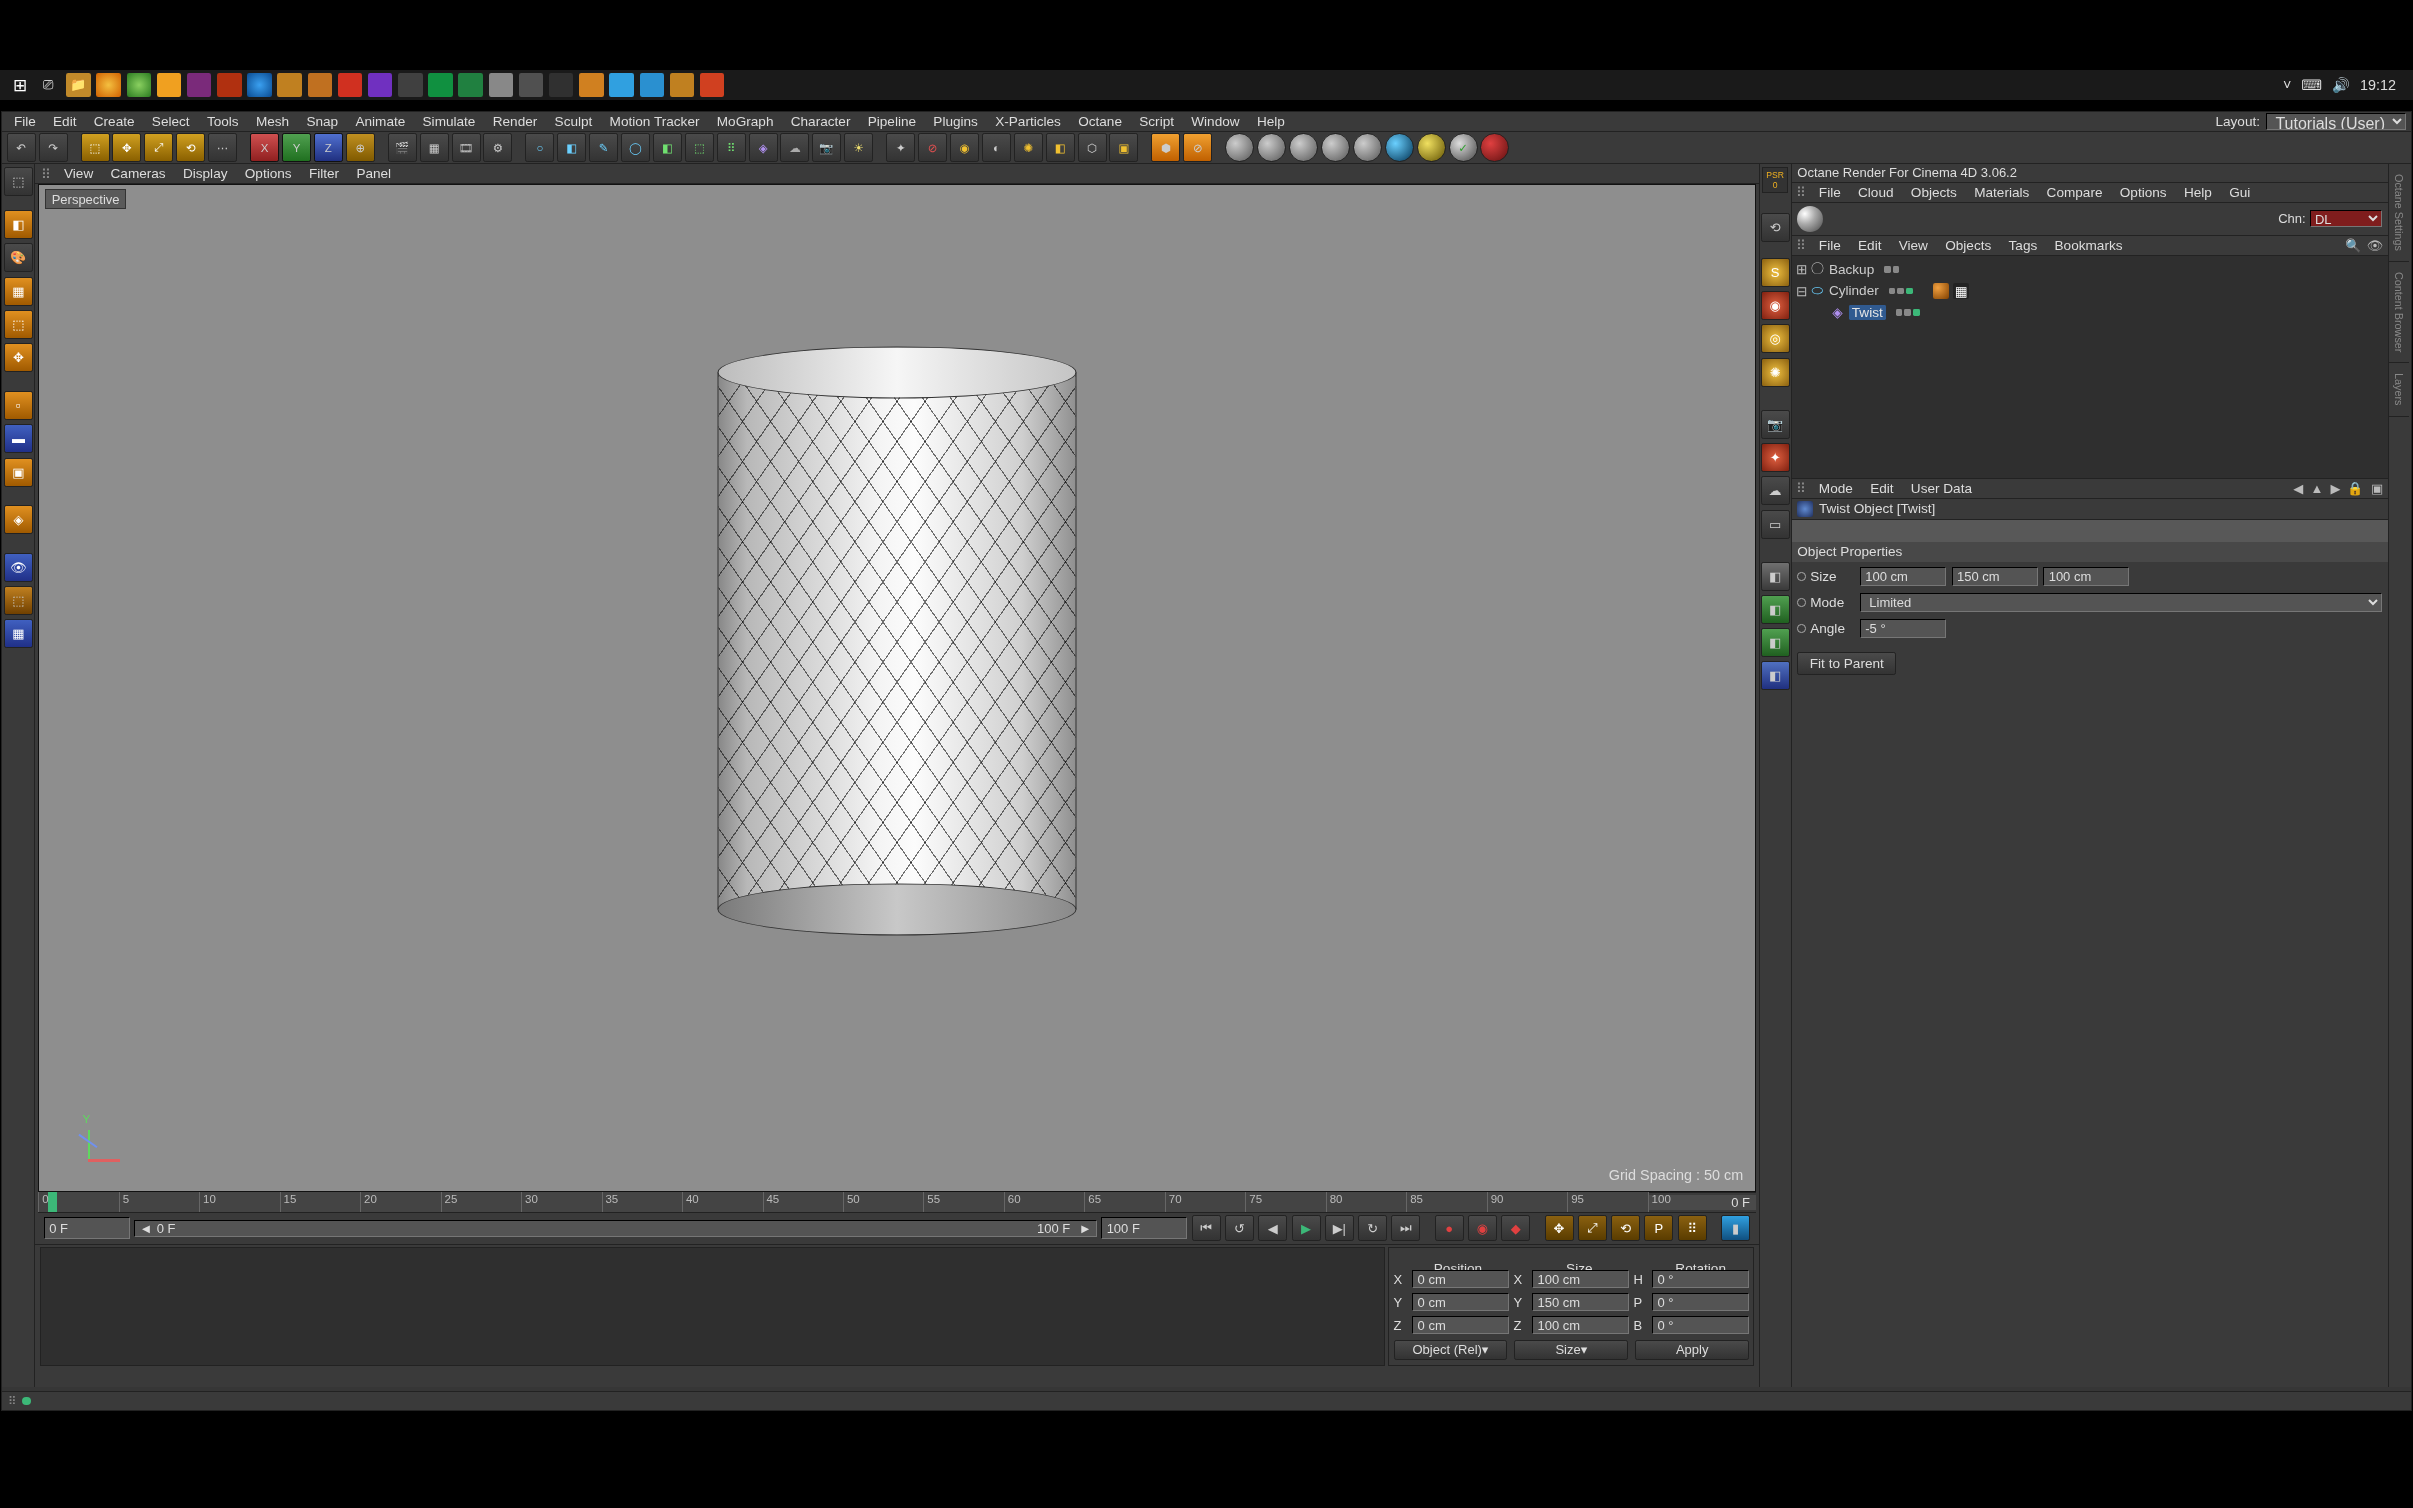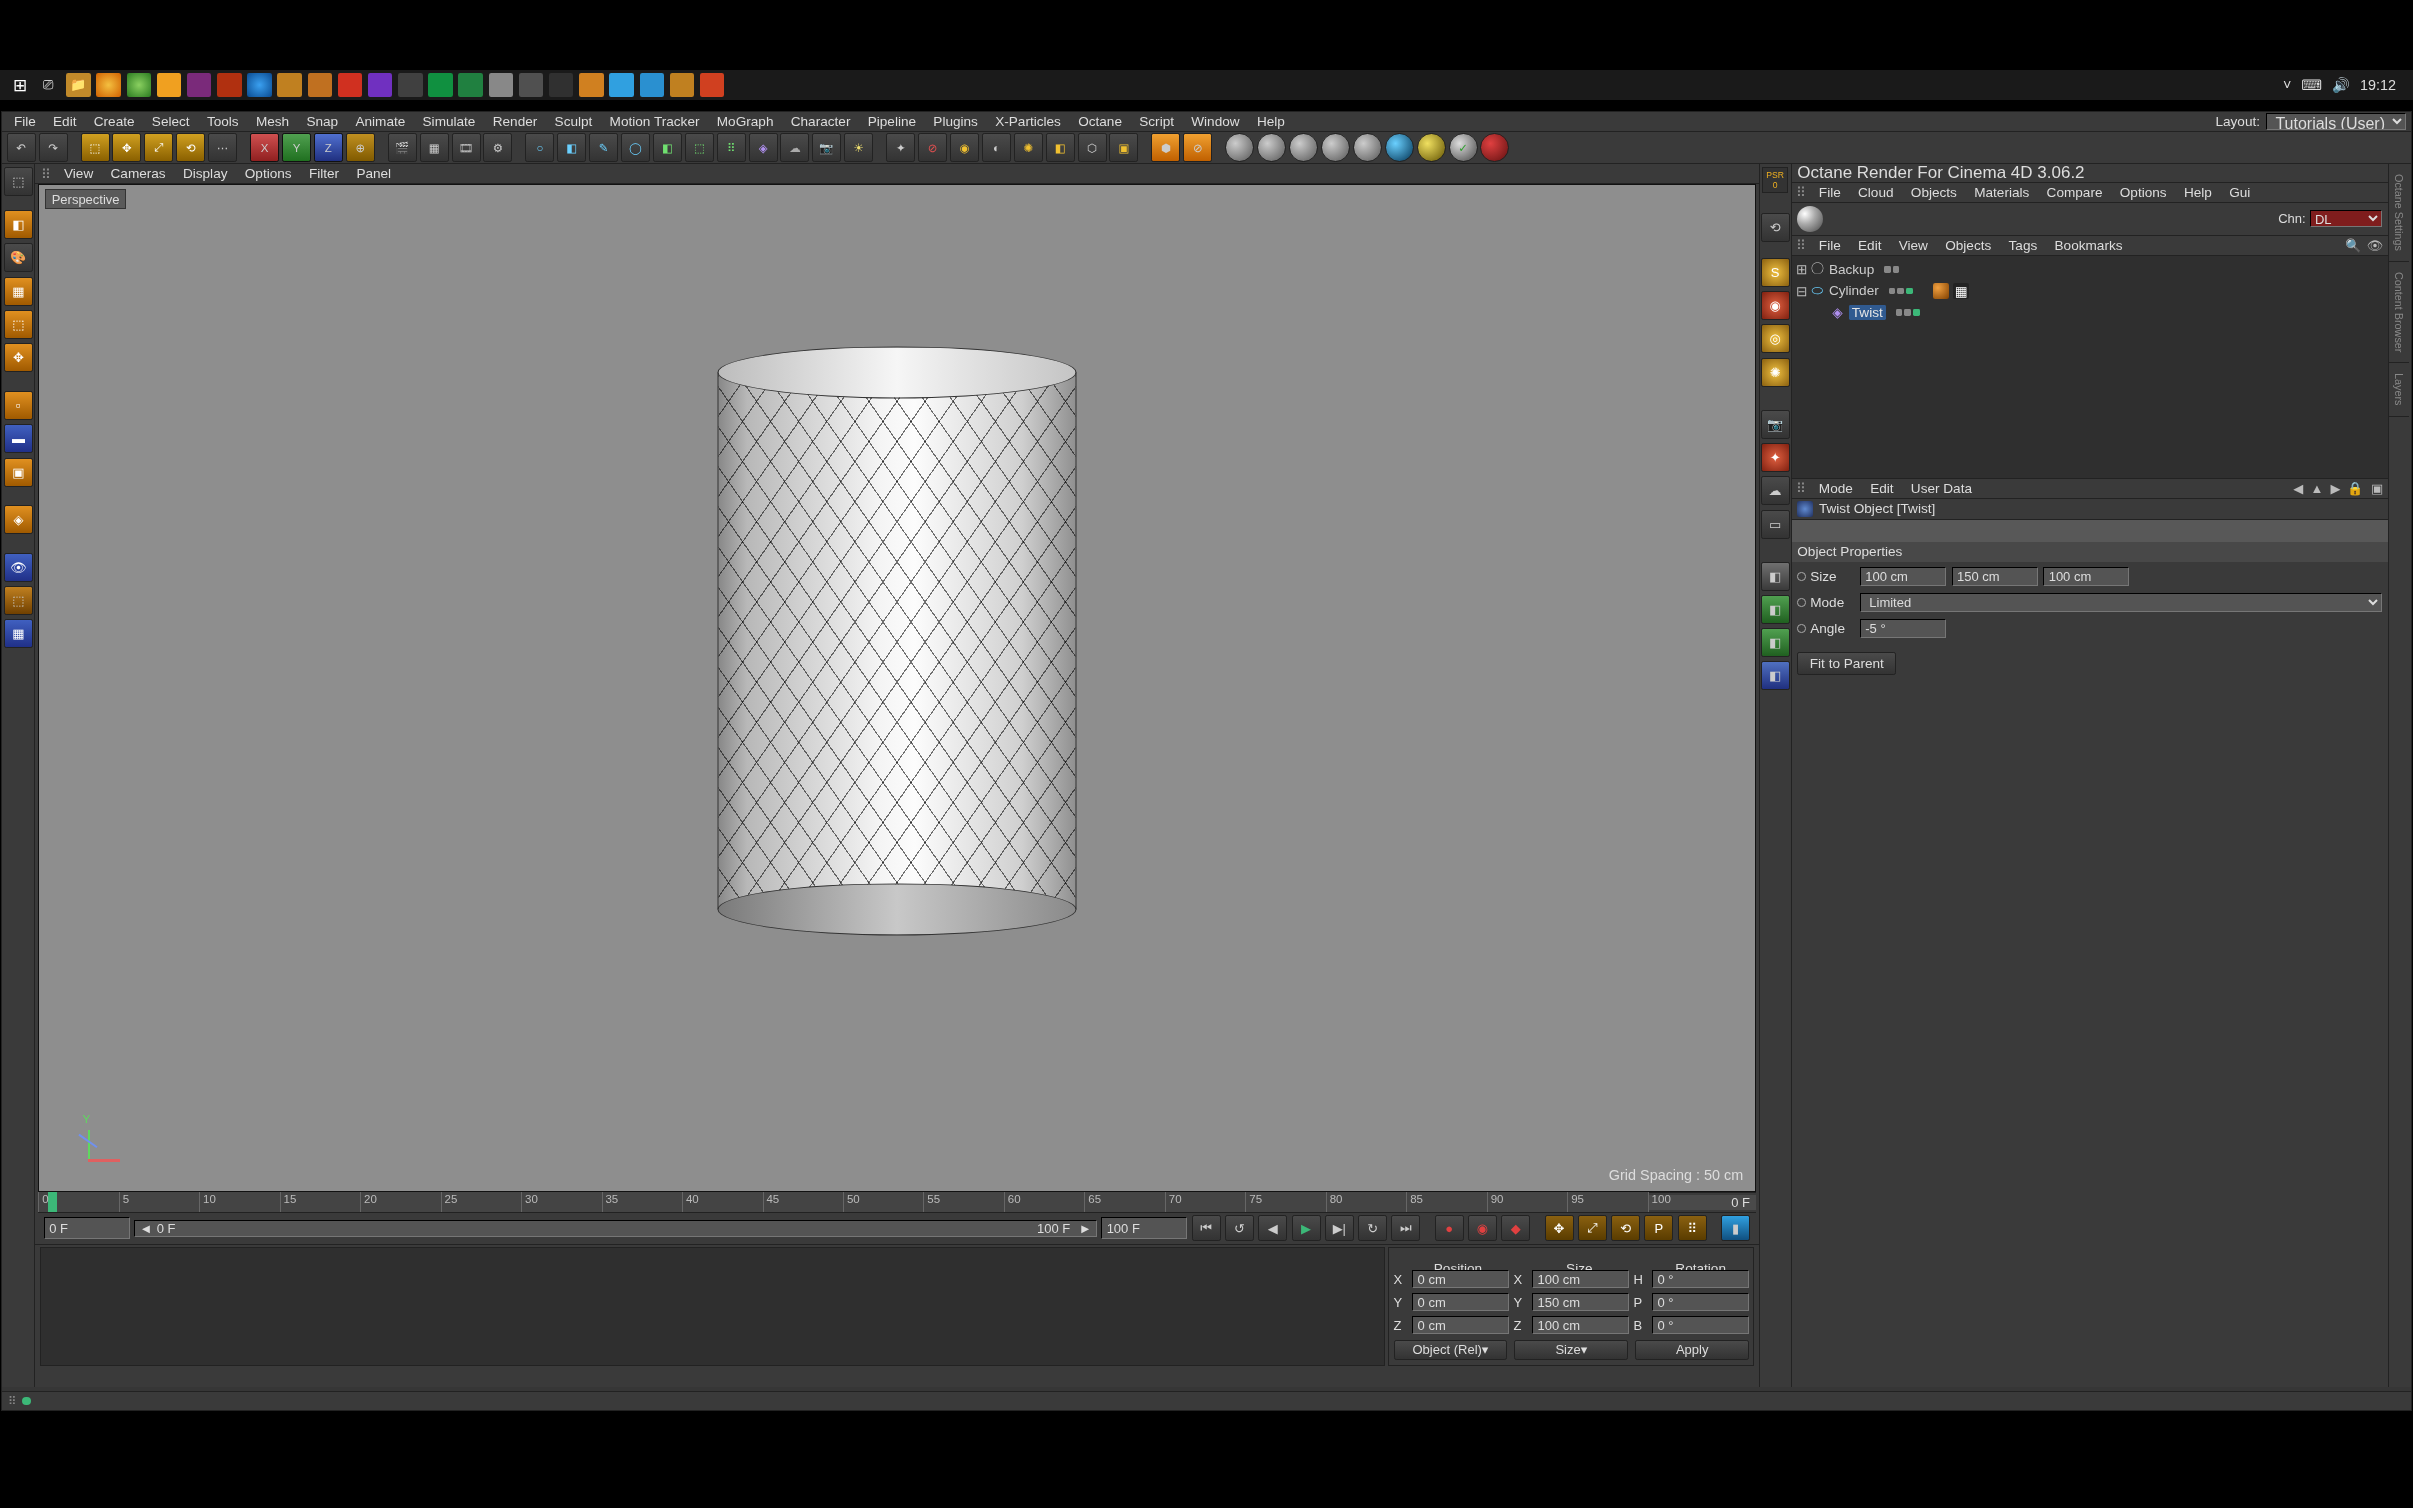--- a/index.html
+++ b/index.html
@@ -99,21 +99,21 @@
 .mbtn { width:29px; height:29px; background:linear-gradient(#4a4a4a,#333); border:0.7px solid #222; border-radius:2.2px; display:flex; align-items:center; justify-content:center; font-size:13px; color:#ccc;}
 .mbtn.gold { background: radial-gradient(circle,#f0c040,#8a6010); color:#fff;}
 .mbtn.red { background: radial-gradient(circle,#e06040,#802010); color:#fff;}
 .mbtn.green { background: linear-gradient(#50a050,#206020);}
 .mbtn.blueb { background: linear-gradient(#5070c0,#203080);}
 .mbtn.gray { background: linear-gradient(#707070,#3a3a3a);}
 
 
 .rightcol { width:596px; background:#3a3a3a; display:flex; flex-direction:column;}
 
-.octtitle { height:18.7px; background:#3a3a3a; border-bottom:0.7px solid #222; color:#ddd; font-size:17px; display:flex; align-items:center; padding:0 5.7px;}
+.octtitle { height:18.7px; background:#3a3a3a; border-bottom:0.7px solid #222; color:#ddd; font-size:13px; display:flex; align-items:center; padding:0 5.7px;}
 .octmenu { height:20px; background:#3a3a3a; border-bottom:0.7px solid #222; display:flex; align-items:center; padding:0 4.3px; color:#ddd; font-size:13.6px; gap:2.9px;}
 .octmenu .mi{padding:1.4px 7.2px; cursor:pointer;}
 .octstrip { height:33px; background:#3a3a3a; border-bottom:0.7px solid #222; display:flex; align-items:center; padding:0 5.7px; gap:5.7px;}
 .octstrip .sphere{width:26px;height:26px;border-radius:50%;background:radial-gradient(circle at 30% 30%,#fff,#aaa 40%,#444);}
 .octstrip .chn{margin-left:auto;color:#ddd;font-size:13px;display:flex;align-items:center;gap:4.3px;}
 .octstrip select{background:#7f1d1d;color:#ddd;border:0.7px inset #222;font-size:13px;height:17px;width:72px;}
 
 .ommenu { height:20px; background:#3a3a3a; border-bottom:0.7px solid #222; display:flex; align-items:center; padding:0 4.3px; color:#ddd; font-size:13.6px; gap:2.9px;}
 .ommenu .mi{padding:1.4px 7.2px;cursor:pointer;}
 .ommenu .tools{margin-left:auto;display:flex;gap:5.7px;color:#bbb;font-size:13px;}

